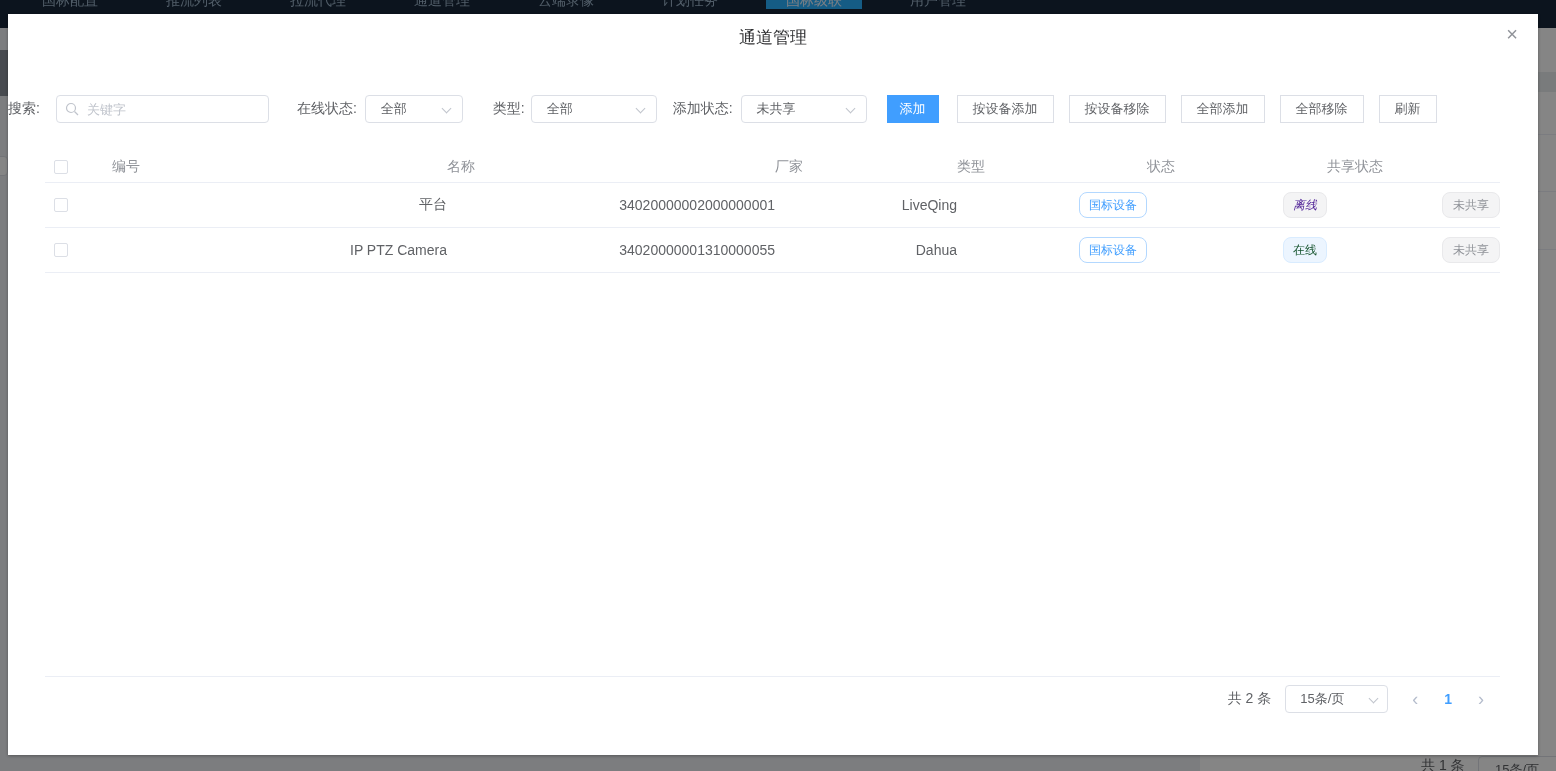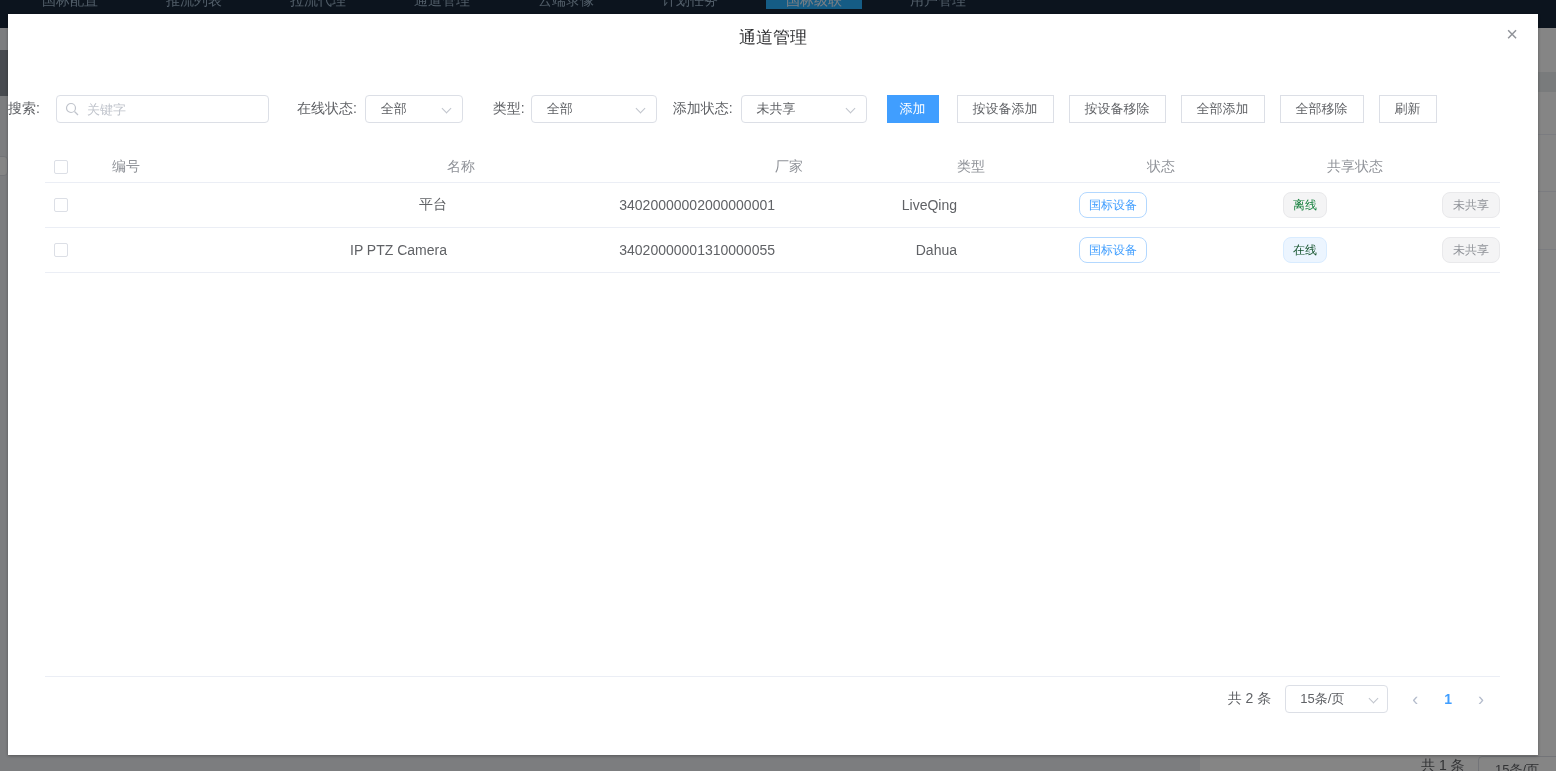--- a/index.html
+++ b/index.html
@@ -67,21 +67,21 @@
     align-items:center; }
   .t-head { height:31px; border-bottom:1px solid #ebeef5; font-size:14px; color:#909399; }
   .t-body .t-row { height:45px; border-bottom:1px solid #ebeef5; font-size:14px; color:#606266;text-align:right; }
   .cb-cell { padding-left:9px; }
   .checkbox { width:14px; height:14px; border:1px solid #dcdfe6; border-radius:2px;
     background:#fff; cursor:pointer; }
   .tag { display:inline-block; height:26px; line-height:24px; padding:0 9px;
     font-size:12px; border-radius:8px; border:1px solid transparent; }
   .tag-type   { background:#ffffff; border-color:#b3d8ff; color:#409eff; }
   .tag-online { background:#ecf5ff; border-color:#d9ecff; color:#14532d; }
-  .tag-offline{ background:#f4f4f5; border-color:#e9e9eb; color:#15803d; }
+  .tag-offline{ background:#f4f4f5; border-color:#e9e9eb; color:#4c1d95;font-style:italic; }
   .tag-share  { background:#f4f4f5; border-color:#e9e9eb; color:#909399; padding:0 10px; }
 
   
   .pagination { position:absolute; top:671px; right:54px; height:28px;
     display:flex; align-items:center; font-size:14px; color:#606266; }
   .pg-select { position:relative; width:103px; height:28px; border:1px solid #dcdfe6;
     border-radius:4px; background:#fff; font-size:13px; color:#606266; line-height:26px;
     padding-left:14px; margin-left:14px; cursor:pointer; white-space:nowrap; }
   .pg-select .chev { position:absolute; right:10px; top:9px; width:7px; height:7px;
     border:solid #c0c4cc; border-width:0 1px 1px 0; transform:rotate(45deg); }

